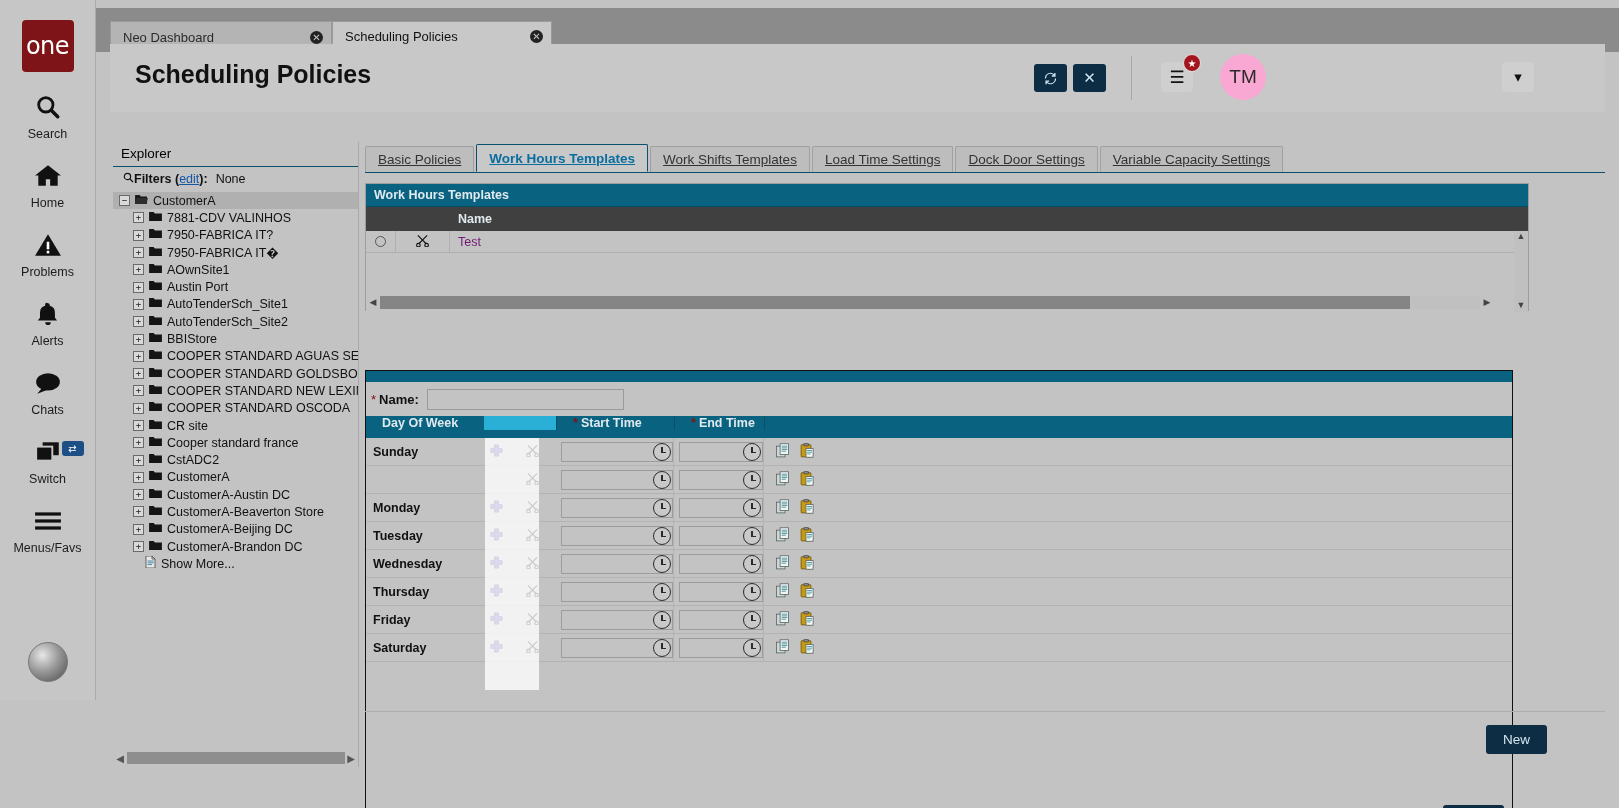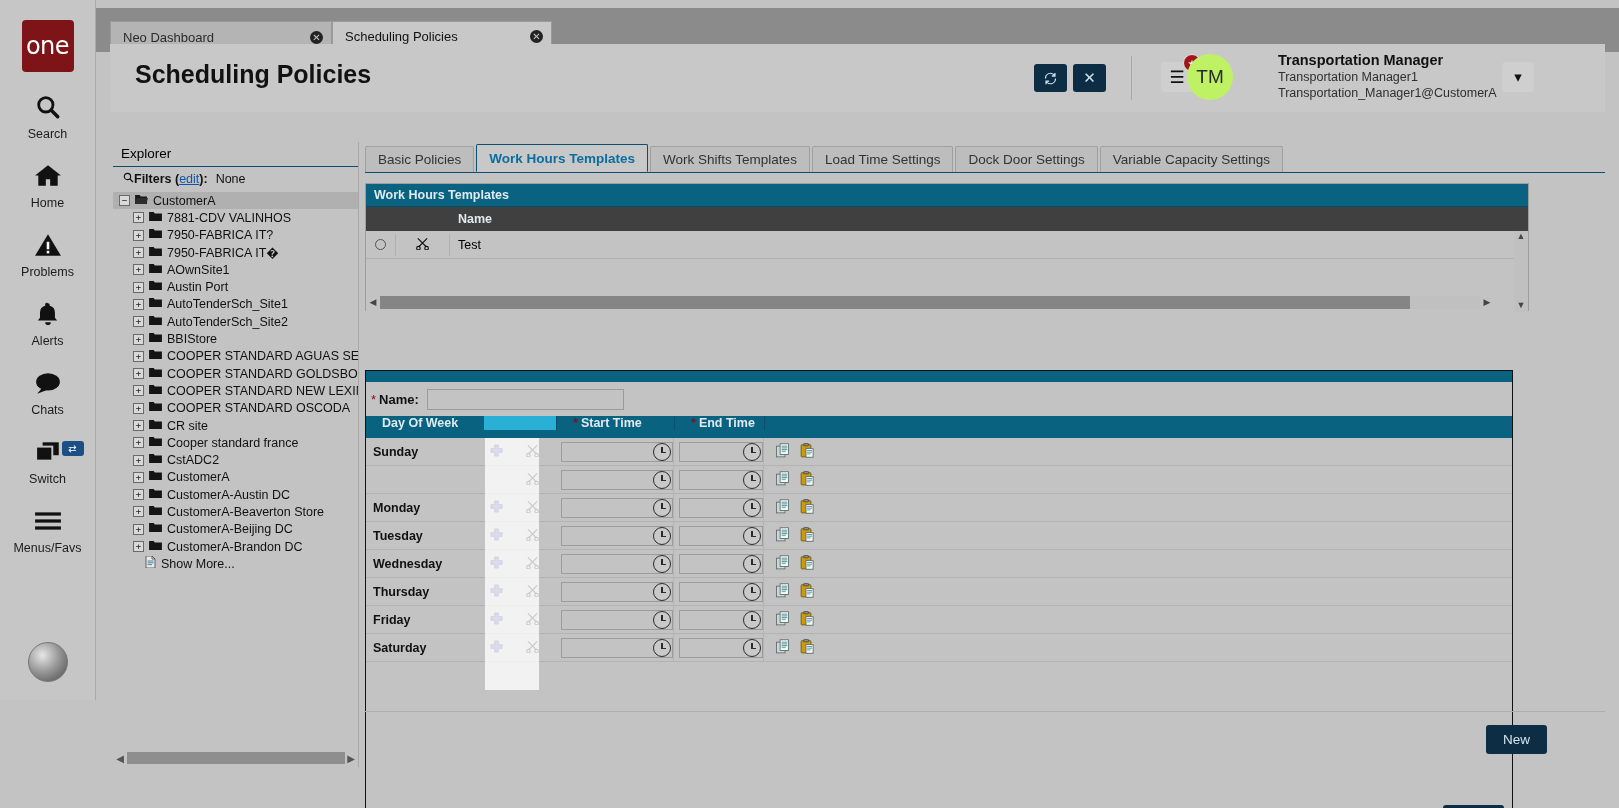--- a/index.html
+++ b/index.html
@@ -104,23 +104,23 @@
     font-size: 17px; color: #111; cursor: pointer;
   }
   #hdr-menu-badge {
     position: absolute; left: 1073px; top: 10px;
     width: 18px; height: 18px; border-radius: 50%;
     background: #a4141c; color: #fff; font-size: 10px;
     display: flex; align-items: center; justify-content: center;
     border: 1px solid #e2e2e2;
   }
   #hdr-avatar {
-    position: absolute; left: 1077px; top: 10px;
+    position: absolute; left: 1110px; top: 10px;
     width: 46px; height: 46px; border-radius: 50%;
-    background: #bef264; color: #2a2a2a; font-size: 19px;
+    background: #f9a8d4; color: #2a2a2a; font-size: 19px;
     display: flex; align-items: center; justify-content: center;
   }
   #hdr-user { position: absolute; left: 1168px; top: 8px; width: 280px; }
   #hdr-user .u-name { font-size: 14.5px; font-weight: bold; color: #111; }
   #hdr-user .u-sub  { font-size: 12.5px; color: #2f2f2f; margin-top: 2px; }
   #hdr-caret {
     position: absolute; left: 1392px; top: 18px; width: 32px; height: 30px;
     background: #cfcfcf; border-radius: 4px;
     display: flex; align-items: center; justify-content: center;
     font-size: 15px; color: #111; cursor: pointer;
@@ -183,21 +183,21 @@
   
   #tabs-row {
     position: absolute; left: 0; top: 3px; height: 28px;
     display: flex; align-items: flex-end;
     border-bottom: 1px solid #0a4f6e; width: 1240px;
   }
   .ctab {
     height: 26px; padding: 0 12px; margin-right: 2px;
     background: #bdbdbd; border: 1px solid #a0a0a0; border-bottom: none;
     display: flex; align-items: center; font-size: 13.5px; color: #333;
-    cursor: pointer; border-radius: 2px 2px 0 0;
+    cursor: pointer; border-radius: 2px 2px 0 0; text-decoration: underline;
   }
   .ctab.active {
     background: #c8c8c8; color: #0a6ea0; font-weight: bold; height: 28px;
     border: 1px solid #0a4f6e; border-bottom: 1px solid #c8c8c8;
     font-size: 13.5px;
   }
 
   
   #tpl-grid {
     position: absolute; left: 0; top: 41px; width: 1164px; height: 128px;
@@ -209,22 +209,22 @@
   }
   #tpl-grid-head {
     height: 25px; background: #404040; color: #dfe9ee;
     display: flex; align-items: center; font-size: 12.5px; font-weight: bold;
     border-top: 1px solid #064e66;
   }
   #tpl-grid-head .gcol1 { width: 30px; }
   #tpl-grid-head .gcol2 { width: 54px; }
   #tpl-grid-head .gcol3 { padding-left: 8px; }
   .tpl-row {
-    height: 28px; display: flex; align-items: center;
-    font-size: 12.5px; color: #000000; background: #c3c3c3;
+    height: 22px; display: flex; align-items: center;
+    font-size: 12.5px; color: #701a75; background: #c3c3c3;
     border-bottom: 1px solid #b0b0b0; cursor: pointer;
   }
   .tpl-row .rcol1 {
     width: 30px; display: flex; align-items: center; justify-content: center;
     border-right: 1px solid #b0b0b0; height: 22px;
   }
   .tpl-row .rcol2 {
     width: 54px; display: flex; align-items: center; justify-content: center;
     border-right: 1px solid #b0b0b0; height: 22px;
   }
@@ -453,25 +453,20 @@
     </svg>
   </div>
   <div class="hdr-btn" id="hdr-close">✕</div>
   <div id="hdr-divider"></div>
 
   <div id="hdr-menu">☰</div>
   <div id="hdr-menu-badge">★</div>
 
   <div id="hdr-avatar">
     <span>TM</span>
-  </div>
-  <div id="hdr-user">
-    <div class="u-name">Transportation Manager</div>
-    <div class="u-sub">Transportation Manager1</div>
-    <div class="u-sub">Transportation_Manager1@CustomerA</div>
   </div>
   <div id="hdr-caret">▾</div>
 </div>
 
 <div id="explorer">
   <div id="explorer-title">Explorer</div>
   <div id="explorer-filters">
     <span>
       <svg width="11" height="11" viewBox="0 0 16 16">
           <circle cx="6.5" cy="6.5" r="4.6" fill="none" stroke="#111" stroke-width="1.7"></circle>

